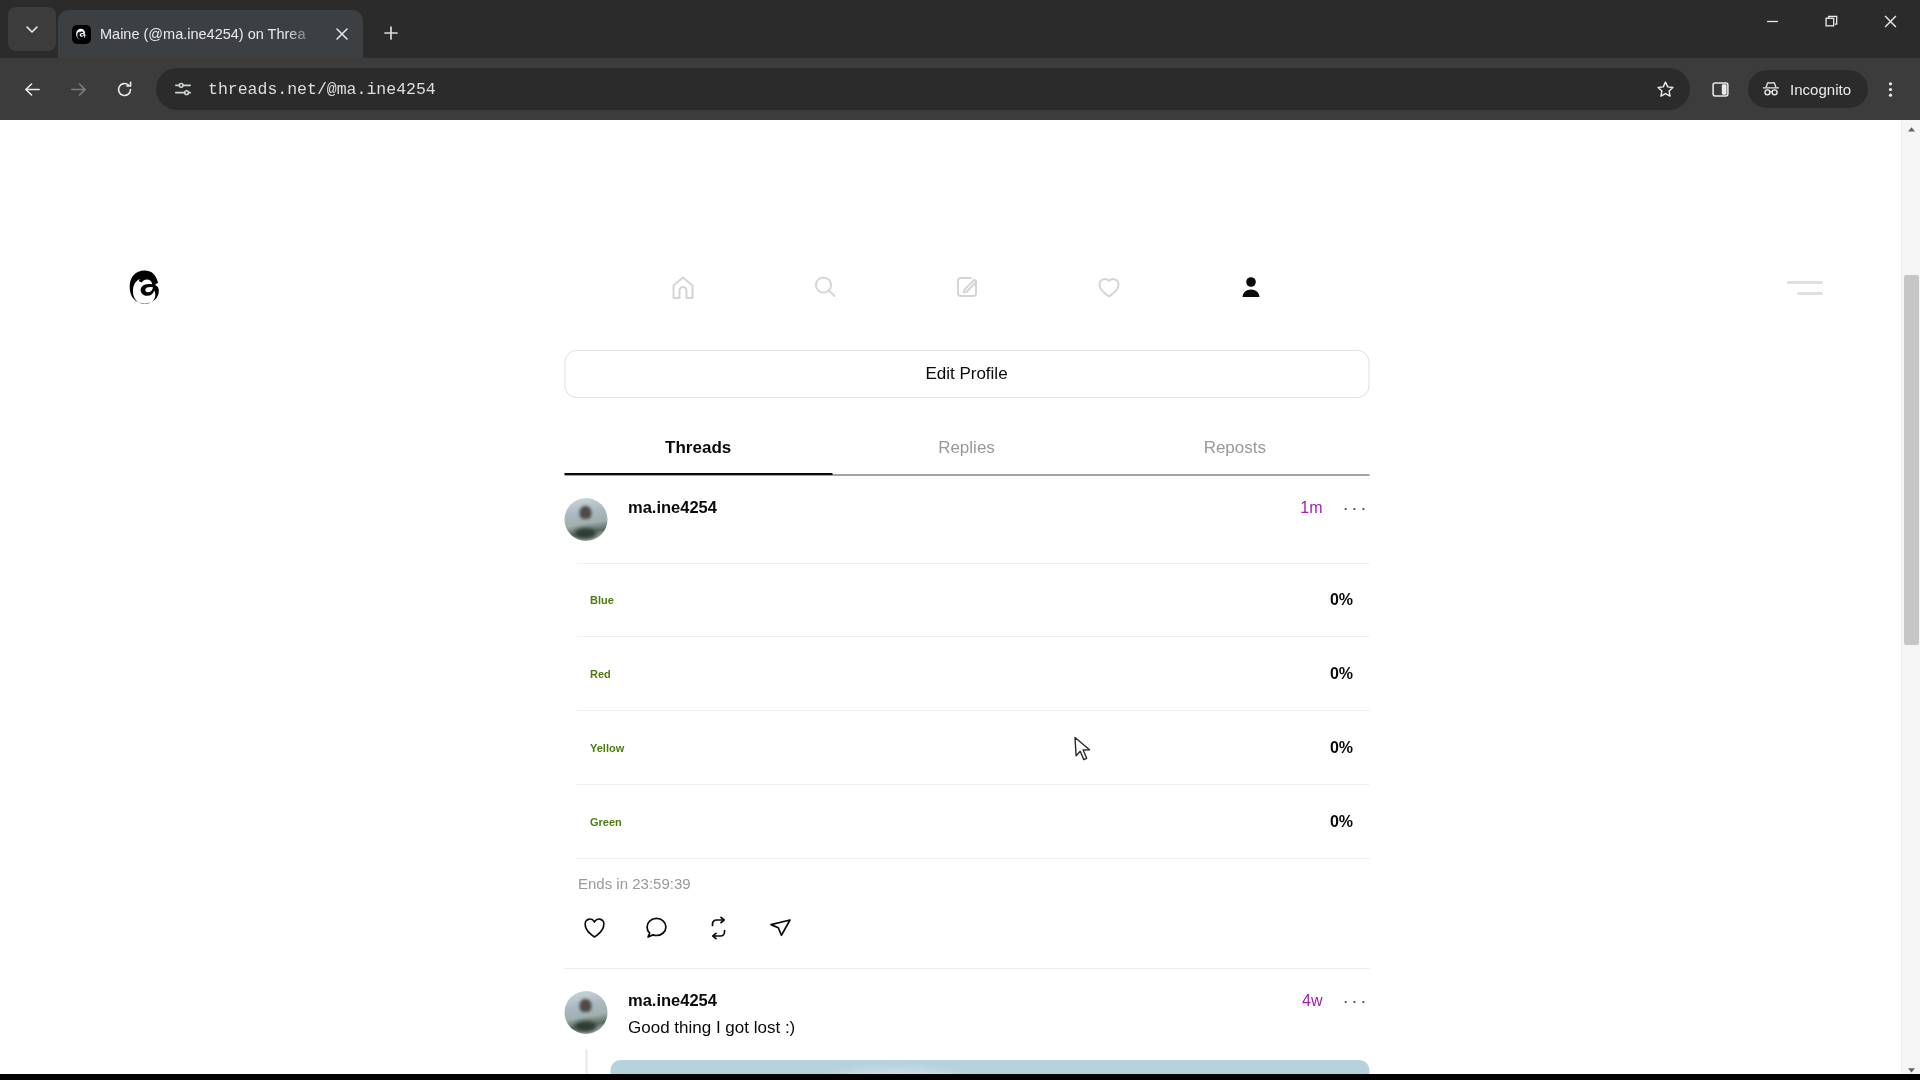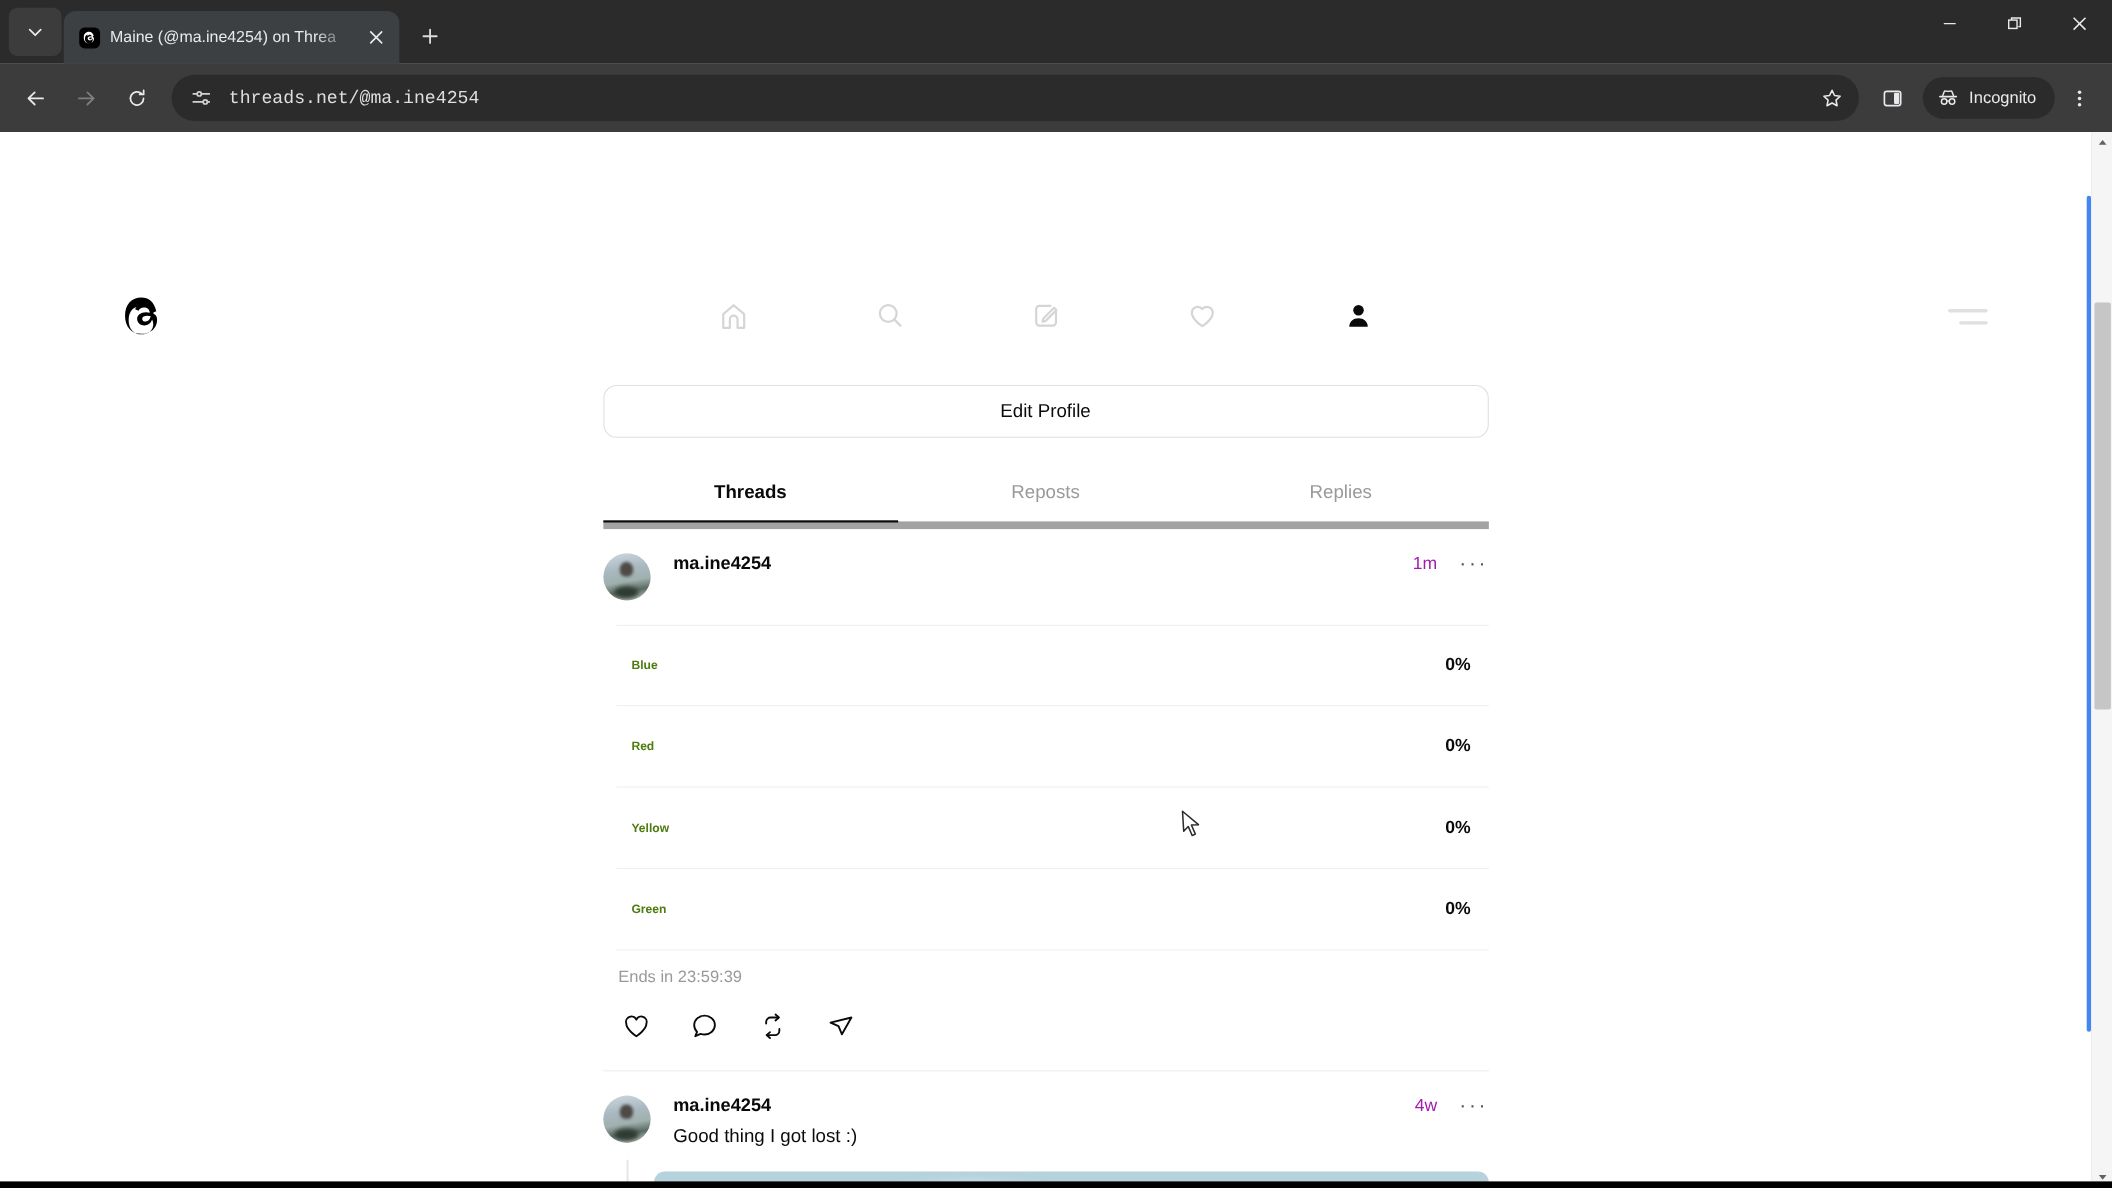--- a/index.html
+++ b/index.html
@@ -77,21 +77,21 @@
     align-items:center; gap:9px; padding:0 17px 0 13px; margin-left:6px; flex:0 0 auto;
   }
   .incognito svg { width:20px; height:20px; }
   .incognito span { color:#e8eaed; font-size:15px; }
 
   
   .viewport {
     position:absolute; left:0; top:120px; width:1920px; height:960px;
     background:#ffffff; overflow:hidden;
   }
-  .page { position:absolute; left:0; top:0; width:1901px; height:960px; background:#fff; }
+  .page { position:absolute; left:16px; top:0; width:1901px; height:960px; background:#fff; }
 
   
   .focus-ring {
     position:absolute; right:0; top:58px; width:4px; height:760px;
     background:#4285f4; border-radius:2px; z-index:5;
   }
   .tlogo { position:absolute; left:110px; top:145px; width:44px; height:44px; }
   .tnav-center {
     position:absolute; left:50%; top:143px; transform:translateX(-50%);
     display:flex; align-items:center; gap:94px;
@@ -106,21 +106,21 @@
 
   
   .feed { position:absolute; left:50%; transform:translateX(-50%); top:230px; width:805px; }
 
   .edit-profile {
     height:48px; border:1px solid #e0e0e0; border-radius:12px;
     display:flex; align-items:center; justify-content:center;
     font-size:17px; color:#0a0a0a; background:#fff;
   }
 
-  .tabs { display:flex; margin-top:26px; border-bottom:7px solid #a3a3a3; }
+  .tabs { display:flex; margin-top:26px; border-bottom:2px solid #a3a3a3; }
   .tabitem {
     flex:1 1 0; text-align:center; padding:14px 0 16px; font-size:17px;
     color:#999999; position:relative;
   }
   .tabitem.active { color:#0a0a0a; font-weight:bold; }
   .tabitem.active:after {
     content:""; position:absolute; left:0; right:0; bottom:-1px; height:2px; background:#0a0a0a;
   }
 
   
@@ -352,22 +352,22 @@
         <i></i>
         <i></i>
       </div>
 
       <div class="feed">
 
         <div class="edit-profile">Edit Profile</div>
 
         <div class="tabs">
           <div class="tabitem active">Threads</div>
+          <div class="tabitem">Replies</div>
           <div class="tabitem">Reposts</div>
-          <div class="tabitem">Replies</div>
         </div>
 
         <div class="post">
           <div class="post-head">
             <div class="avatar"></div>
             <div class="post-body">
               <div class="post-meta">
                 <span class="username">ma.ine4254</span>
                 <span class="post-time">1m</span>
                 <span class="post-more">···</span>

